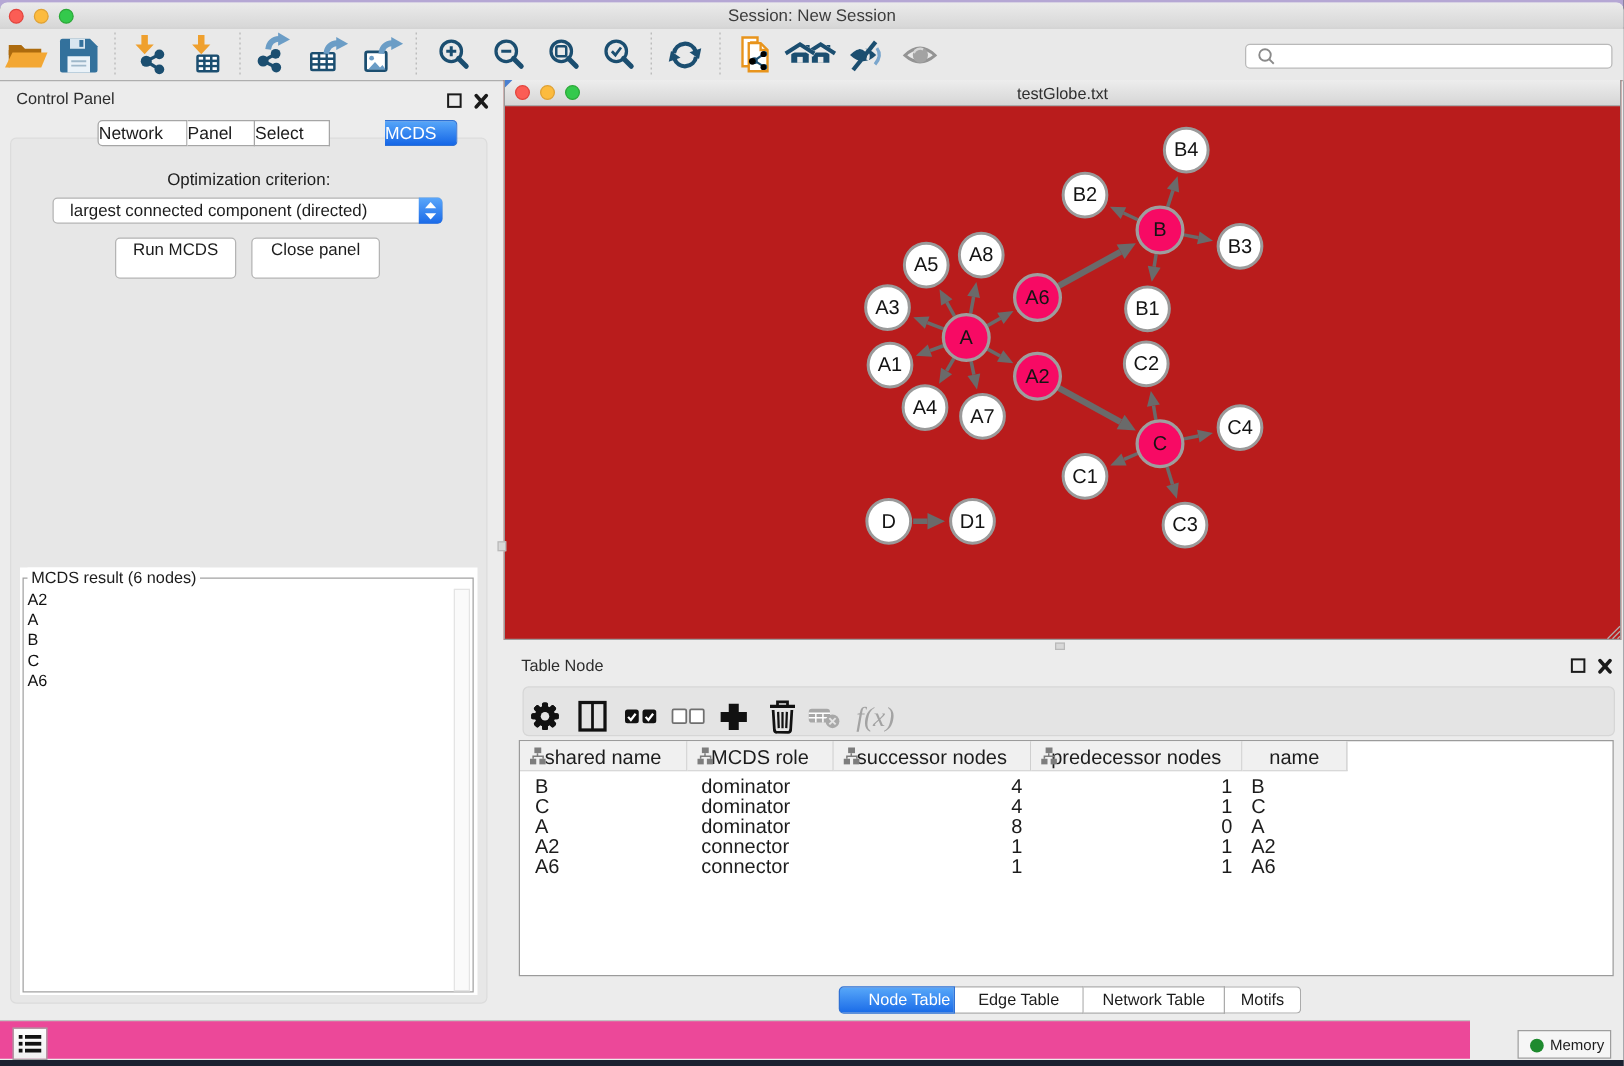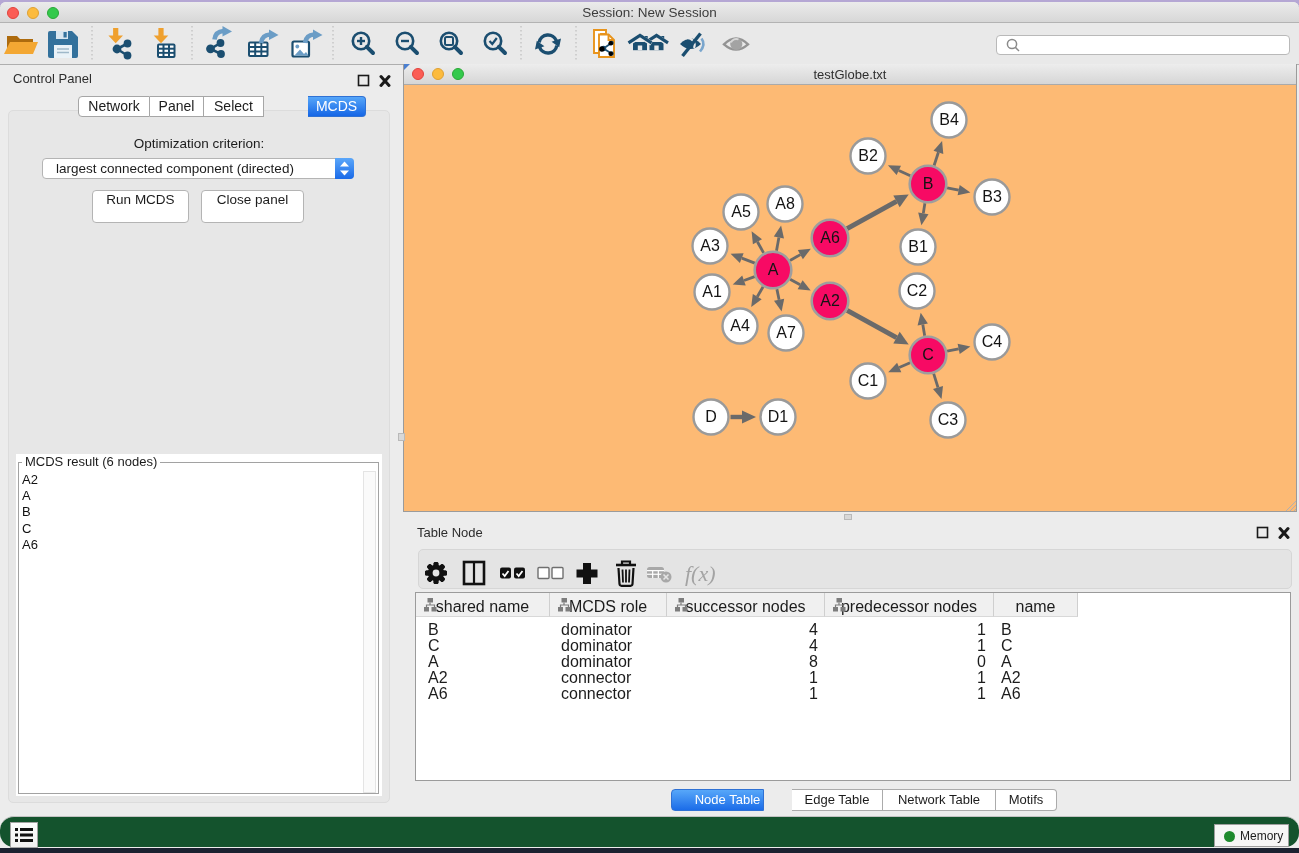--- a/index.html
+++ b/index.html
@@ -14,36 +14,36 @@
 #titlebar .t2 { left:27px; background:#fcbb3e; border:1px solid #dfa133; }
 #titlebar .t3 { left:47px; background:#34c94c; border:1px solid #2aa837; }
 #titletext { position:absolute; top:3px; left:0; width:100%; text-align:center; font-size:13.5px; color:#3c3c3c; }
 #toolbar { position:absolute; left:0; top:21px; width:1299px; height:42px; background:#e9e9e9; border-bottom:1px solid #aeaeae; }
 #searchbox { position:absolute; left:996px; top:12px; width:294px; height:20px; background:#fff; border:1px solid #b9b9b9; border-radius:4px; }
 
 #cp-title { position:absolute; left:13px; top:69px; font-size:13px; color:#2d2d2d; }
 #cp-icons { position:absolute; left:357px; top:72px; width:34px; height:14px; }
 #cp-panel { position:absolute; left:8px; top:108px; width:382px; height:693px; background:#e7e7e7; border:1px solid #dcdcdc; border-radius:5px; }
 #tabs { position:absolute; left:78px; top:94px; height:21px; display:flex; font-size:14px; }
-.tab { background:#fff; border:1px solid #a6a6a6; border-left:none; color:#1c1c1c; text-align:center; line-height:19px; }
+.tab { background:#fff; border:1px solid #a6a6a6; border-left:none; color:#1c1c1c; line-height:19px; }
 .tab.first { border-left:1px solid #a6a6a6; border-radius:4px 0 0 4px; }
 .tab.sel { background:linear-gradient(#56a6f9,#1566e6); border-color:#2f71d4; color:#fff; border-radius:0 4px 4px 0;margin-left:44px; }
 #optlabel { position:absolute; left:0; top:134px; width:398px; text-align:center; font-size:13.5px; color:#1c1c1c; }
 #dropdown { position:absolute; left:42px; top:156px; width:312px; height:21px; background:#fff; border:1px solid #b4b4b4; border-radius:4px; font-size:13.5px; color:#1c1c1c; line-height:19px; padding-left:13px; }
 #dd-step { position:absolute; right:-1px; top:-1px; width:19px; height:21px; border-radius:0 4px 4px 0; background:linear-gradient(#5ba7fa,#1a6ae8); }
 .btn { position:absolute; height:33px; background:#fff; border:1px solid #b4b4b4; border-radius:4px; font-size:13.5px; color:#1c1c1c; text-align:center; line-height:17px; }
 #btn-run { left:92px; top:188px; width:97px; }
 #btn-close { left:201px; top:188px; width:103px; }
 #mcds-box { position:absolute; left:16px; top:452px; width:366px; height:342px; background:#fff; }
 #mcds-border { position:absolute; left:2px; top:8px; right:3px; bottom:2px; border:1px solid #a2a2a2; }
 #mcds-legend { position:absolute; left:6px; top:0px; background:#fff; padding:0 3px; font-size:13px; color:#1c1c1c; }
 #mcds-list { position:absolute; left:6px; top:18px; font-size:13px; color:#111; line-height:16.2px; }
 #mcds-scroll { position:absolute; right:6px; top:17px; width:13px; height:322px; background:#fafafa; border:1px solid #e4e4e4; }
 
-#gwin { position:absolute; left:403px; top:62px; width:894px; height:448px; background:#fdba74; border:1px solid #9b9b9b; }
+#gwin { position:absolute; left:403px; top:62px; width:894px; height:448px; background:#b91c1c; border:1px solid #9b9b9b; }
 #gtitle { position:absolute; left:0; top:-1px; width:100%; height:21px; background:linear-gradient(#ededed,#d6d6d6); border-bottom:1px solid #aaa; }
 #gtitle .tl { top:4px; }
 #gtitle .t1 { left:8px; background:#fb5d55; border:1px solid #e2433c; }
 #gtitle .t2 { left:28px; background:#fcbb3e; border:1px solid #dfa133; }
 #gtitle .t3 { left:48px; background:#34c94c; border:1px solid #2aa837; }
 #gtitletext { position:absolute; top:3px; left:0; width:100%; text-align:center; font-size:13px; color:#2f2f2f; }
 #graphsvg { position:absolute; left:0; top:22px; }
 
 #tp-title { position:absolute; left:417px; top:523px; font-size:13px; color:#2d2d2d; }
 #tp-icons { position:absolute; left:1256px; top:524px; width:34px; height:14px; }
@@ -51,21 +51,21 @@
 #ttable { position:absolute; left:415px; top:590px; width:876px; height:189px; background:#fff; border:1px solid #9b9b9b; font-size:16px; color:#1c1c1c; }
 .thdr { position:absolute; top:0px; height:24px; background:#f0f0f0; border-right:1px solid #cfcfcf; border-bottom:1px solid #d8d8d8; }
 .thdr span { position:absolute; top:5px; left:0; width:100%; text-align:center; }
 .trow { position:absolute; height:16px; }
 
 #btabs { position:absolute; left:671px; top:787px; height:22px; display:flex; font-size:13px; }
 .btab { background:#fff; border:1px solid #ababab; border-left:none; color:#1c1c1c; text-align:center; line-height:20px; }
 .btab.sel { background:linear-gradient(#57a7f9,#1b6ce8); border-color:#2f71d4; color:#fff; border-radius:4px 0 0 4px; border-left:1px solid #2f71d4;padding-left:20px; }
 .btab.last { border-radius:0 4px 4px 0; }
 
-#statusbar { position:absolute; left:0; top:814px; width:1299px; height:31px; background:#14532d; border-top:1px solid #c2c2c2;border-radius:14px; }
+#statusbar { position:absolute; left:0; top:814px; width:1176px; height:31px; background:#ec4899; border-top:1px solid #c2c2c2; }
 #listbtn { position:absolute; left:10px; top:5px; width:28px; height:26px; background:linear-gradient(#fdfdfd,#f0f0f0); border:1px solid #a3a3a3; }
 #membtn { position:absolute; left:1214px; top:7px; width:75px; height:23px; background:#f6f6f6; border:1px solid #9e9e9e; font-size:12px; color:#1c1c1c; }
 #membtn .dot { position:absolute; left:9px; top:6px; width:11px; height:11px; border-radius:50%; background:#1e8a2e; }
 #membtn .mtxt { position:absolute; left:25px; top:4px; }
 </style>
 </head>
 <body>
 <div id="purpletop"></div>
 <div id="appwin">
   <div id="titlebar">
@@ -454,21 +454,21 @@
 <div class="trow" style="top:76px;left:409px;width:161px;text-align:right;">1</div>
 <div class="trow" style="top:76px;left:585px;">A2</div>
 <div class="trow" style="top:92px;left:12px;">A6</div>
 <div class="trow" style="top:92px;left:145px;">connector</div>
 <div class="trow" style="top:92px;left:251px;width:151px;text-align:right;">1</div>
 <div class="trow" style="top:92px;left:409px;width:161px;text-align:right;">1</div>
 <div class="trow" style="top:92px;left:585px;">A6</div>
   </div>
   <div id="btabs">
     <div class="btab sel" style="width:93px;">Node Table</div>
-    <div class="btab" style="width:91px;margin-left:28px;">Edge Table</div>
+    <div class="btab" style="width:103px;">Edge Table</div>
     <div class="btab" style="width:113px;">Network Table</div>
     <div class="btab last" style="width:61px;">Motifs</div>
   </div>
   <div id="statusbar">
     <div id="listbtn"><svg width="26" height="24" viewBox="0 0 26 24">
           <g fill="#111">
             <rect x="4" y="5" width="3" height="3"></rect>
             <rect x="9" y="5" width="13" height="3"></rect>
             <rect x="4" y="10.5" width="3" height="3"></rect>
             <rect x="9" y="10.5" width="13" height="3"></rect>

